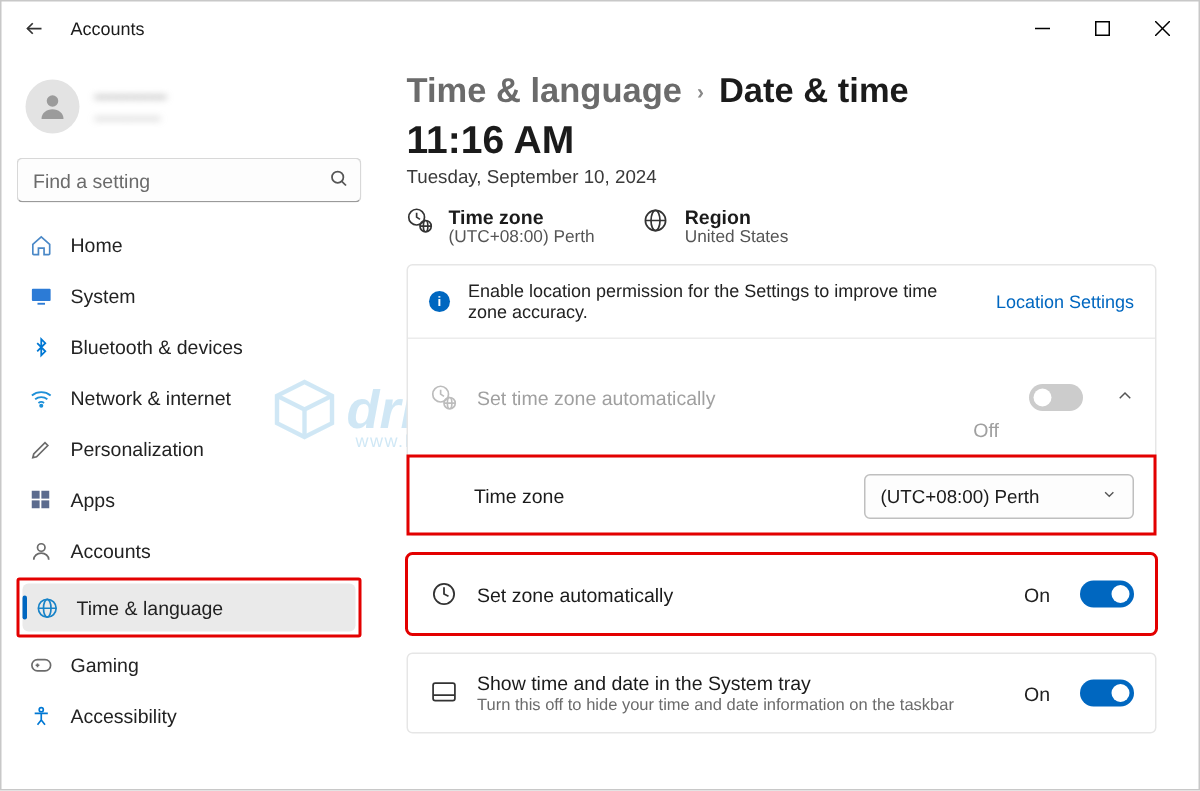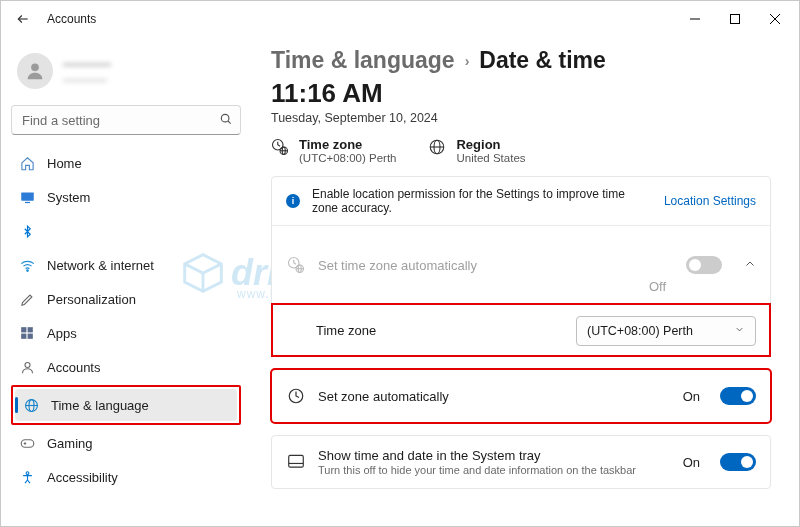--- a/index.html
+++ b/index.html
@@ -150,20 +150,21 @@
             </svg>
           </span>
         <span>System</span>
       </div>
       <div class="nav-item">
         <span class="ico c-blue">
             <svg width="13" height="15" viewBox="0 0 24 24" fill="none" stroke="currentColor" stroke-width="2.2">
               <path d="M7 7l10 10-5 5V2l5 5L7 17"></path>
             </svg>
           </span>
+        <span>Bluetooth &amp; devices</span>
       </div>
       <div class="nav-item">
         <span class="ico c-blue">
             <svg width="15" height="15" viewBox="0 0 24 24" fill="none" stroke="#1e90d8" stroke-width="2">
               <path d="M2 9a16 16 0 0 1 20 0"></path>
               <path d="M5.5 13a10.5 10.5 0 0 1 13 0"></path>
               <path d="M9 17a5 5 0 0 1 6 0"></path>
               <circle cx="12" cy="20" r="1.2" fill="#1e90d8"></circle>
             </svg>
           </span>

